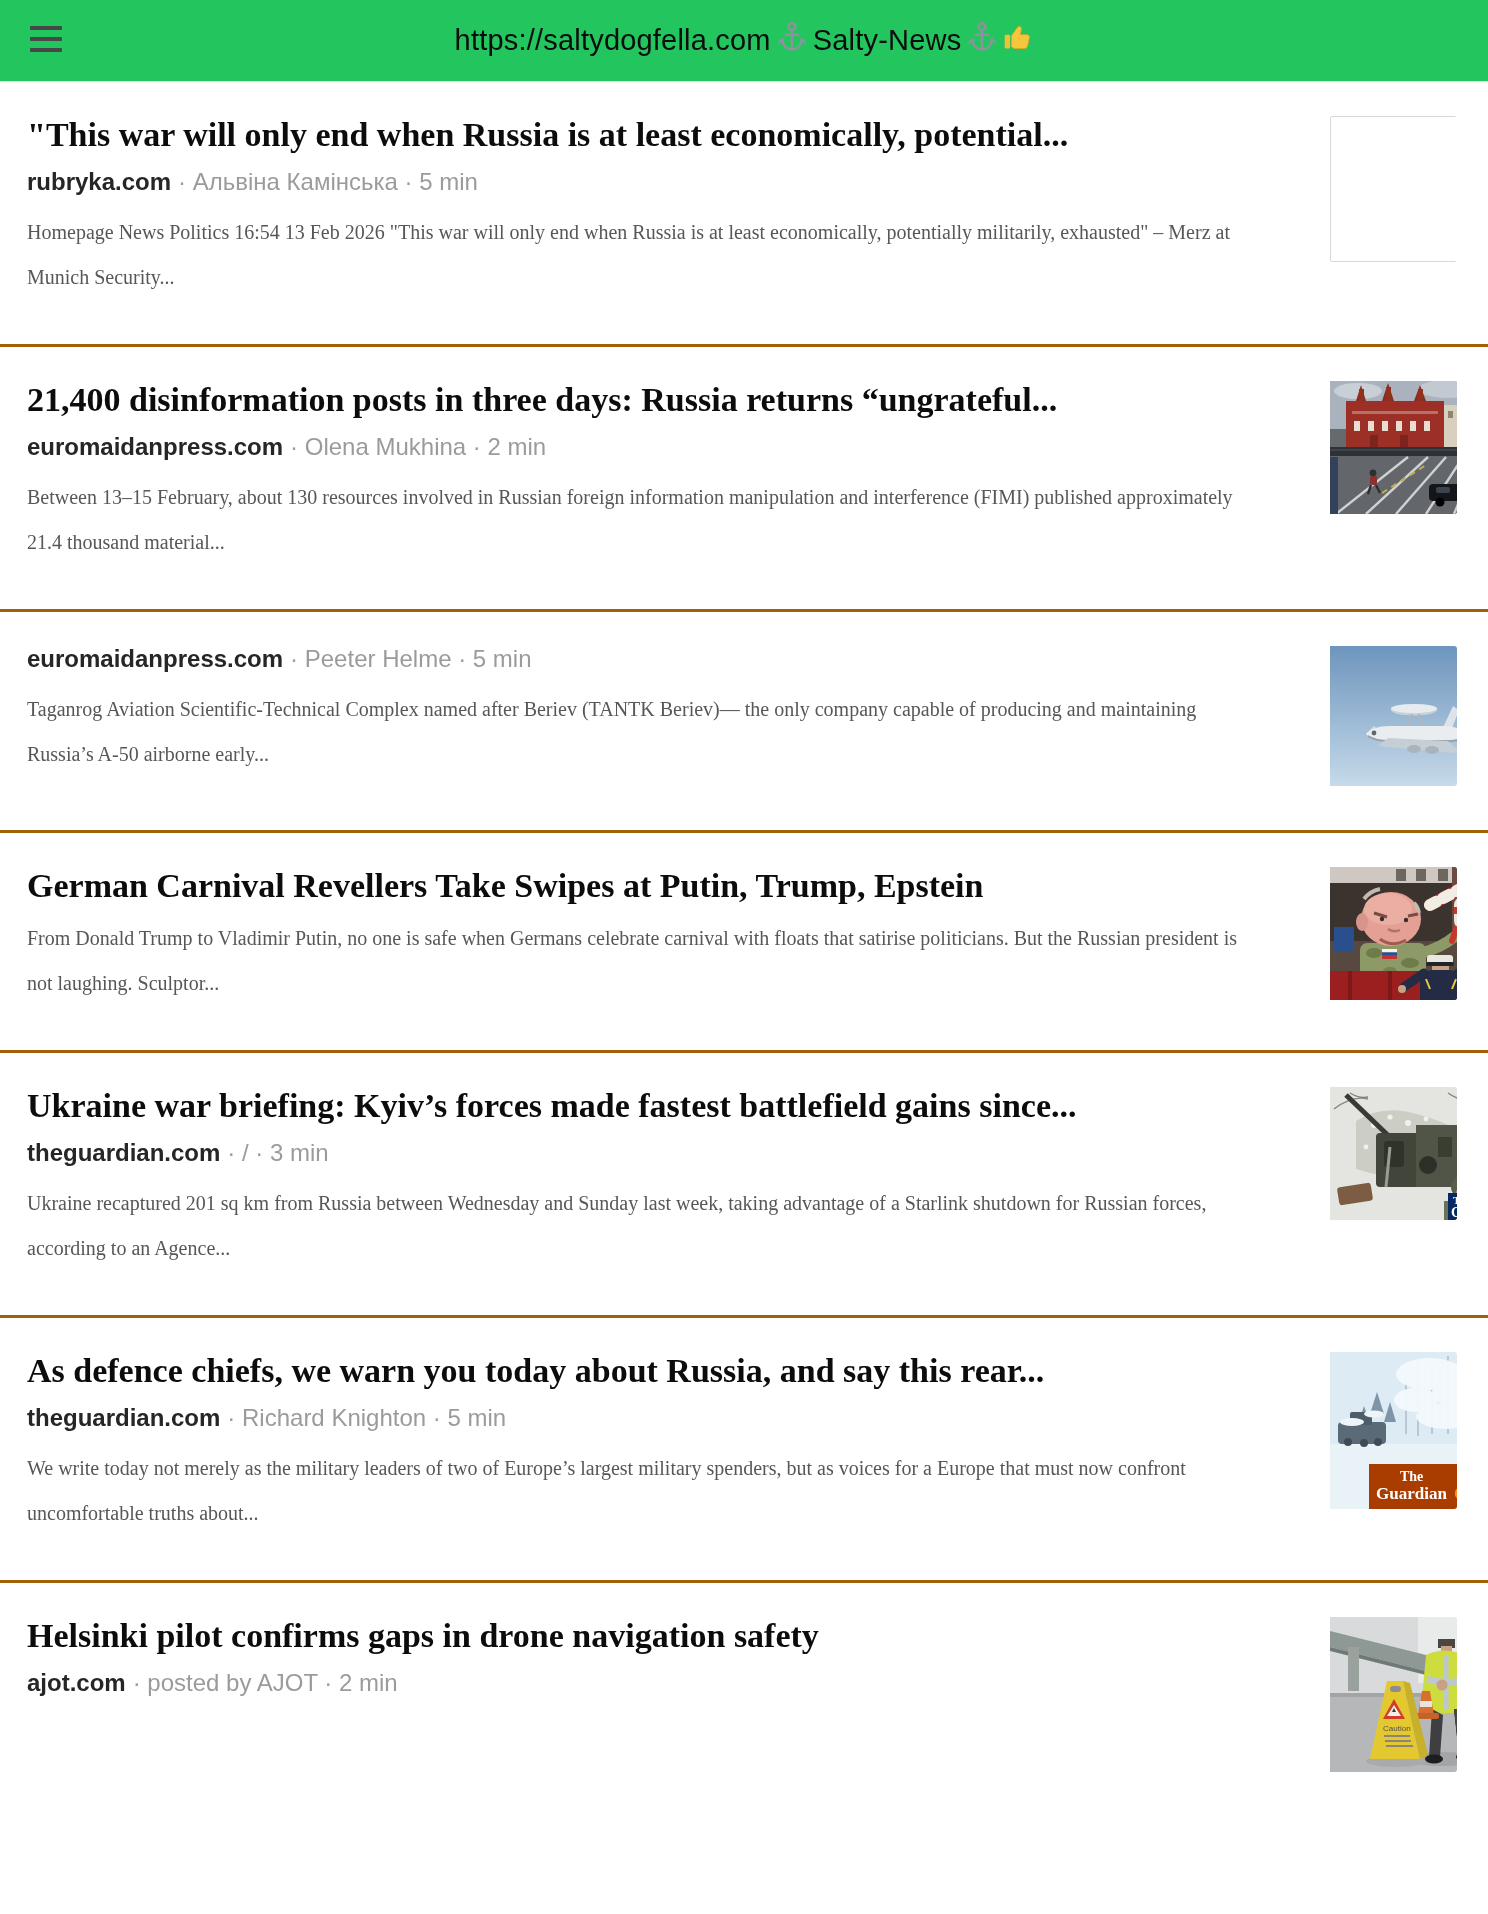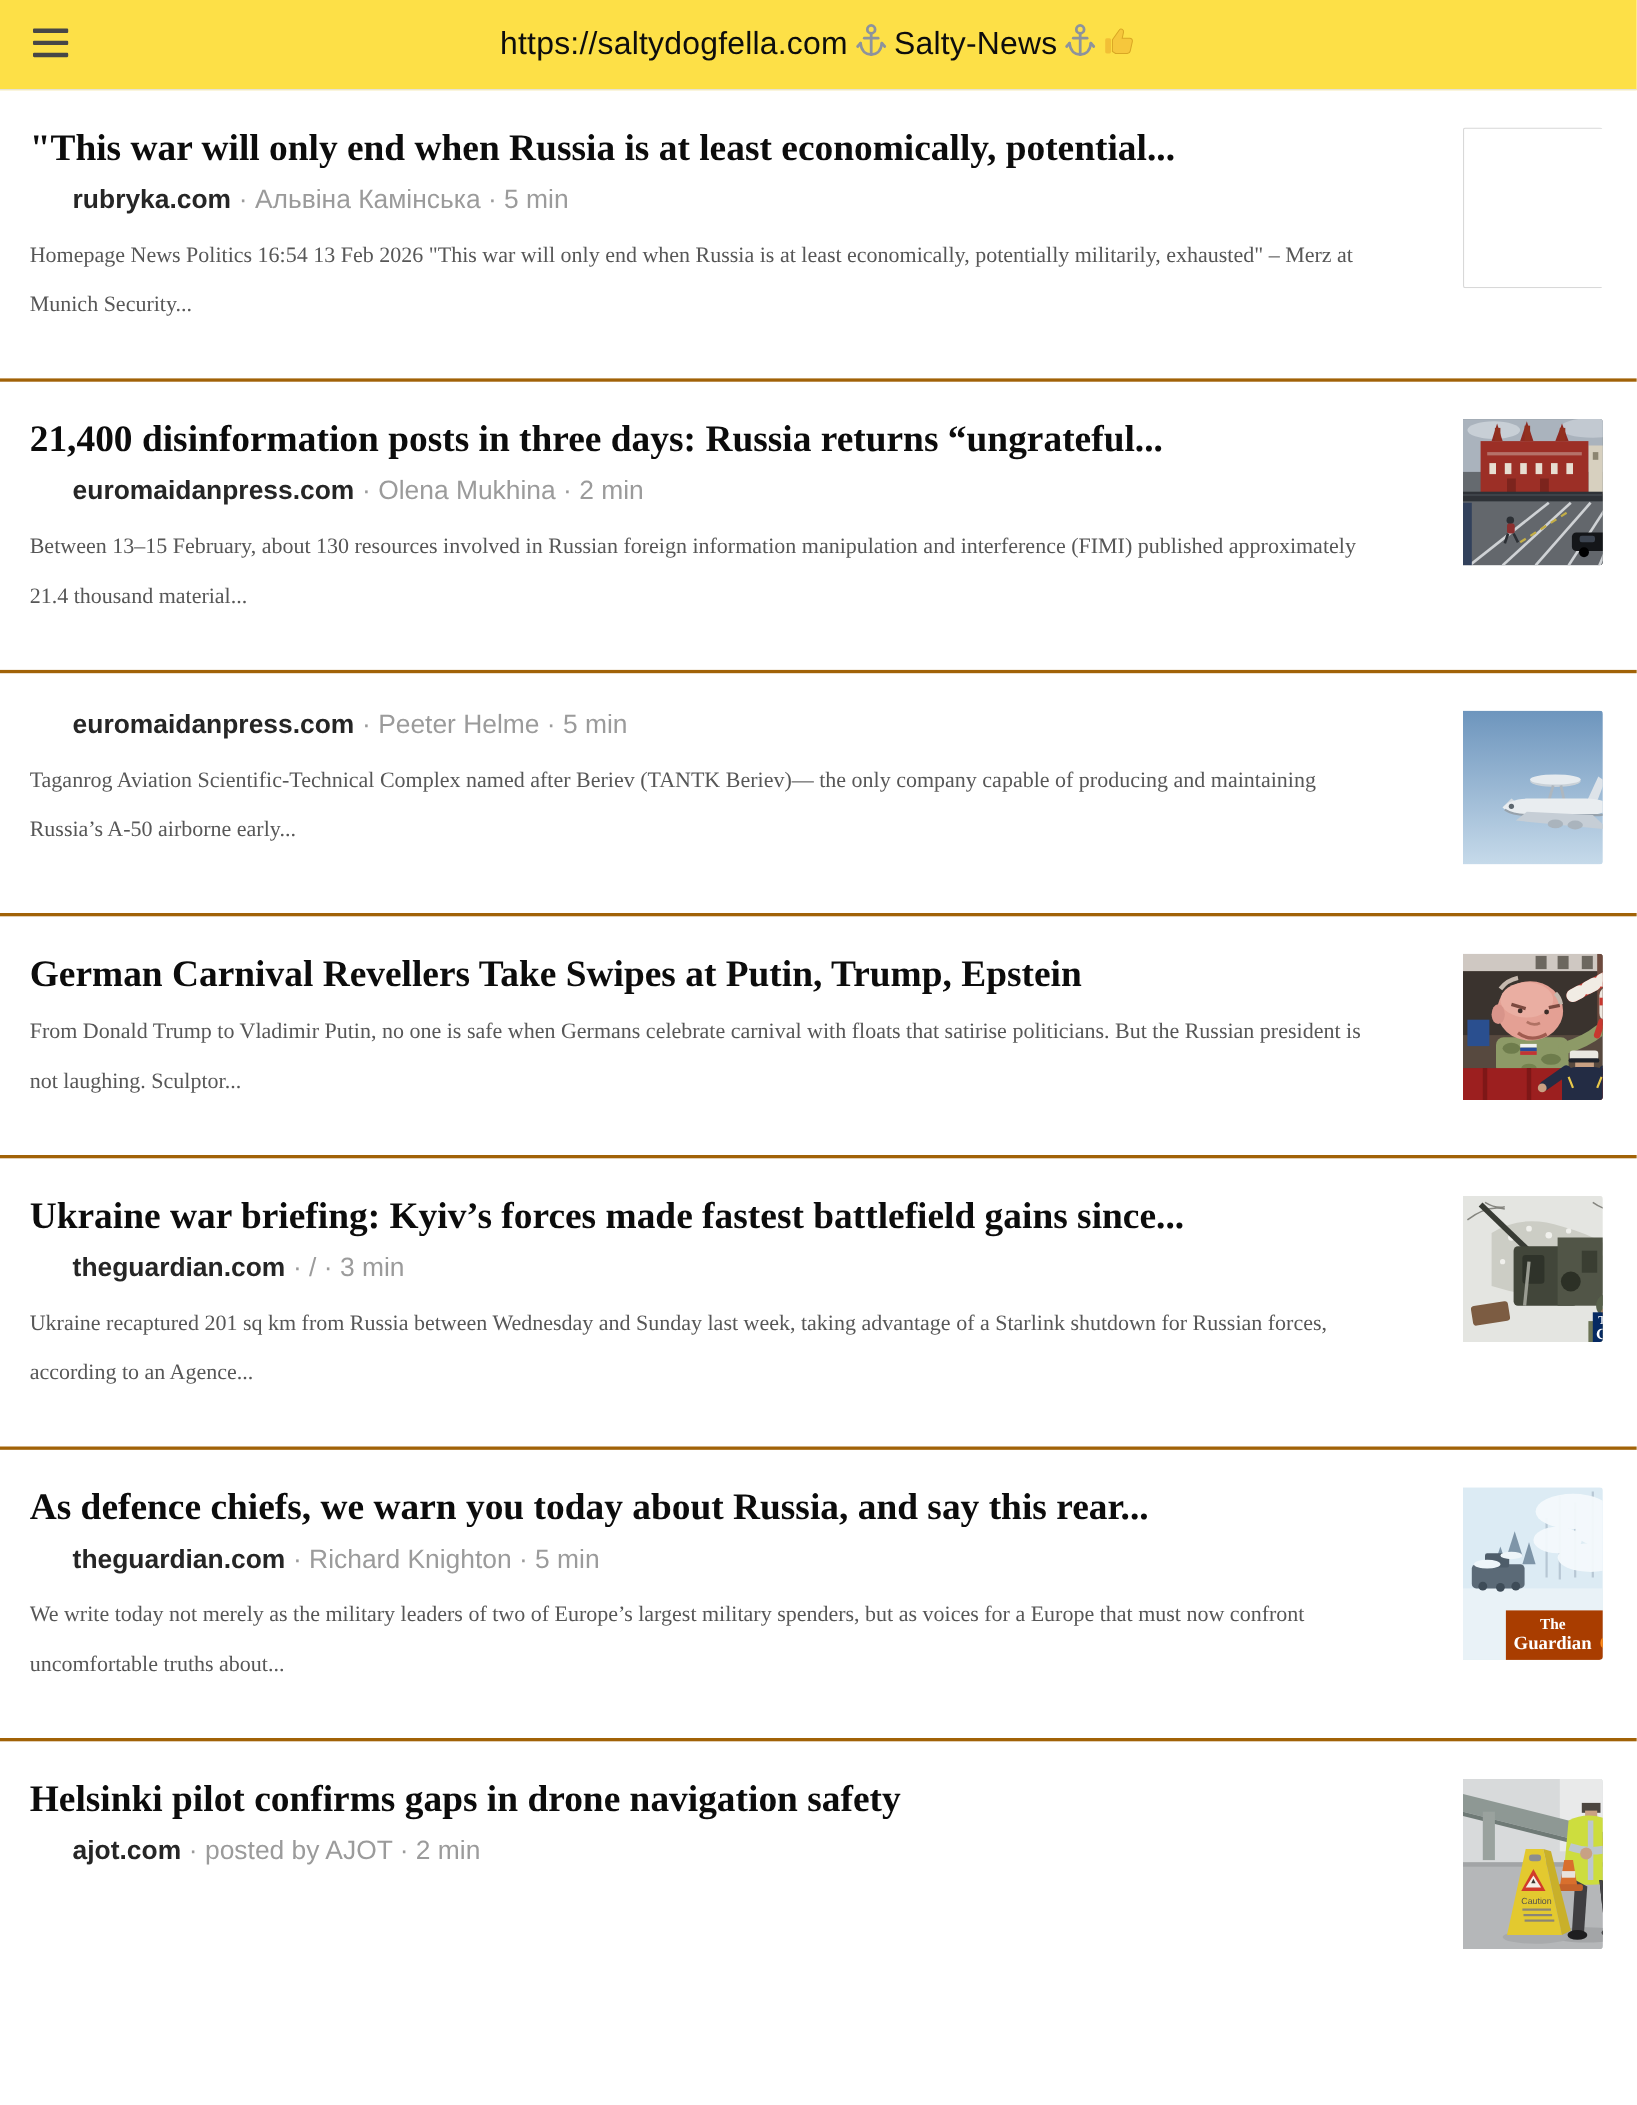--- a/index.html
+++ b/index.html
@@ -6,21 +6,21 @@
   html,body { background:#fff; }
   body {
     width:1488px; min-height:1914px; margin:0 auto;
     font-family:"Liberation Sans", sans-serif;
     color:#111; overflow-x:hidden;
   }
   
   .header {
     position:relative; height:82px; display:flex;
     align-items:center; justify-content:center;
-    border-bottom:1px solid #e4e4e4; background:#fde047;
+    border-bottom:1px solid #e4e4e4; background:#22c55e;
   }
   .burger {
     position:absolute; left:30px; top:26px; width:34px; height:26px;
     display:flex; flex-direction:column; justify-content:space-between;
     cursor:pointer; background:none; border:none;
   }
   .burger span { display:block; width:32px; height:4px; background:#474747; border-radius:1px; }
   .header-title {
     display:flex; align-items:center; gap:7px;
     font-size:29px; font-weight:500; color:#0d0d0d; letter-spacing:.2px;
@@ -34,21 +34,21 @@
   }
   .card + .card { border-top:3px solid #a16207;gap:48px; }
   .card-main { flex:1 1 auto; min-width:0; }
   .card-title {
     font-family:"Liberation Serif","DejaVu Serif",serif;
     font-size:34px; line-height:46px; font-weight:600; color:#0c0c0c;
     white-space:nowrap; overflow:hidden; text-overflow:ellipsis;
     margin-bottom:7px;
   }
   .card-meta { font-size:24px; line-height:34px; color:#9b9b9b; margin-bottom:11px; }
-  .card-meta .domain { color:#262626; font-weight:700; margin-right:7px;margin-left:39px; }
+  .card-meta .domain { color:#262626; font-weight:700; margin-right:7px; }
   .card-summary {
     font-family:"Liberation Serif","DejaVu Serif",serif;
     font-size:20px; line-height:45px; color:#575757;
     display:-webkit-box; -webkit-line-clamp:2; -webkit-box-orient:vertical;
     overflow:hidden; max-height:92px;
   }
   .thumb {
     flex:0 0 159px; width:159px; margin-top:4px;
     border-radius:3px; overflow:hidden; align-self:flex-start;padding-left:32px;
   }

